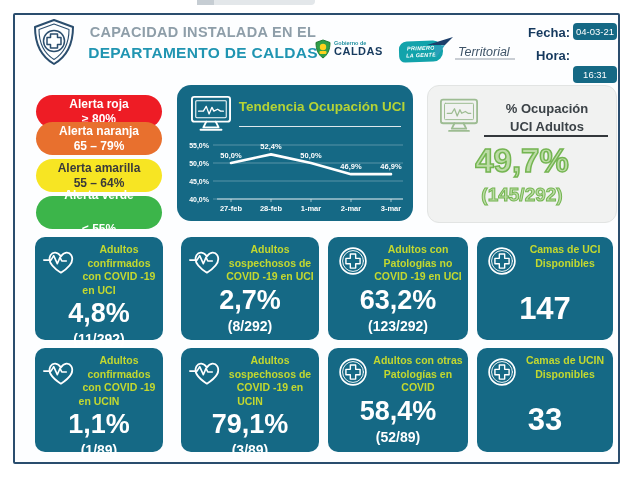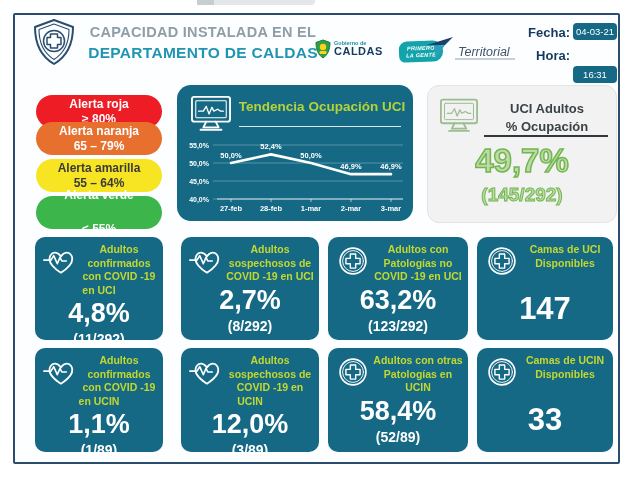--- a/index.html
+++ b/index.html
@@ -179,22 +179,22 @@
 
 <div class="abs ocup">
   <svg class="ocup-icon" viewBox="0 0 46 42">
     <rect class="st" x="3" y="3" width="40" height="26" rx="2.5" stroke="#9dbc92" stroke-width="2"></rect>
     <rect class="st" x="7" y="7" width="32" height="18" rx="1" stroke="#9dbc92" stroke-width="1.1"></rect>
     <polyline class="st" points="10,18 15,18 18,13 21,21 24,14 26,18 30,16 33,18 36,18" stroke="#9dbc92" stroke-width="1.4"></polyline>
     <path class="st" d="M18 29 L15 35 H31 L28 29" stroke="#9dbc92" stroke-width="2"></path>
     <line x1="12" y1="37.5" x2="34" y2="37.5" stroke="#9dbc92" stroke-width="2" stroke-linecap="round"></line>
   </svg>
   <div class="ocup-title">
+    <div>% Ocupación</div>
     <div>UCI Adultos</div>
-    <div>% Ocupación</div>
   </div>
   <div class="ocup-underline"></div>
   <div class="ocup-value">49,7%</div>
   <div class="ocup-detail">(145/292)</div>
 </div>
 
 <div class="card r1 cx1">
   <div class="title"><span class="iconwrap"><svg viewBox="0 0 40 32">
           <path class="st" d="M21 29 C10 22 6.5 15 9.5 9.5 C12 5.5 17.5 5.5 21 11 C24.5 5.5 30 5.5 32.5 9.5 C35.5 15 32 22 21 29 Z" stroke="#fff" stroke-width="2"></path>
           <polyline class="st" points="2,15 10,15 13,10 17,19 20,12 22,16 27,16" stroke="#fff" stroke-width="1.8"></polyline>
@@ -235,29 +235,29 @@
           <polyline class="st" points="2,15 10,15 13,10 17,19 20,12 22,16 27,16" stroke="#fff" stroke-width="1.8"></polyline>
         </svg></span><span>Adultos confirmados con COVID -19 en UCIN</span></div>
   <div class="value">1,1%</div>
   <div class="detail">(1/89)</div>
 </div>
 <div class="card r2 cx2">
   <div class="title"><span class="iconwrap"><svg viewBox="0 0 40 32">
           <path class="st" d="M21 29 C10 22 6.5 15 9.5 9.5 C12 5.5 17.5 5.5 21 11 C24.5 5.5 30 5.5 32.5 9.5 C35.5 15 32 22 21 29 Z" stroke="#fff" stroke-width="2"></path>
           <polyline class="st" points="2,15 10,15 13,10 17,19 20,12 22,16 27,16" stroke="#fff" stroke-width="1.8"></polyline>
         </svg></span><span>Adultos sospechosos de COVID -19 en UCIN</span></div>
-  <div class="value">12,0%</div>
+  <div class="value">79,1%</div>
   <div class="detail">(3/89)</div>
 </div>
 <div class="card r2 cx3">
   <div class="title"><span class="iconwrap"><svg viewBox="0 0 36 36">
           <circle class="st" cx="18" cy="18" r="15.5" stroke="#fff" stroke-width="2"></circle>
           <circle class="st" cx="18" cy="18" r="12.5" stroke="#fff" stroke-width="1.1"></circle>
           <path class="st" d="M14.8 9.5 h6.4 v5.3 h5.3 v6.4 h-5.3 v5.3 h-6.4 v-5.3 h-5.3 v-6.4 h5.3 Z" stroke="#fff" stroke-width="1.7"></path>
-        </svg></span><span>Adultos con otras Patologías en UCIN</span></div>
+        </svg></span><span>Adultos con otras Patologías en COVID</span></div>
   <div class="value">58,4%</div>
   <div class="detail">(52/89)</div>
 </div>
 <div class="card r2 cx4 big-num">
   <div class="title"><span class="iconwrap"><svg viewBox="0 0 36 36">
           <circle class="st" cx="18" cy="18" r="15.5" stroke="#fff" stroke-width="2"></circle>
           <circle class="st" cx="18" cy="18" r="12.5" stroke="#fff" stroke-width="1.1"></circle>
           <path class="st" d="M14.8 9.5 h6.4 v5.3 h5.3 v6.4 h-5.3 v5.3 h-6.4 v-5.3 h-5.3 v-6.4 h5.3 Z" stroke="#fff" stroke-width="1.7"></path>
         </svg></span><span>Camas de UCIN Disponibles</span></div>
   <div class="value">33</div>

